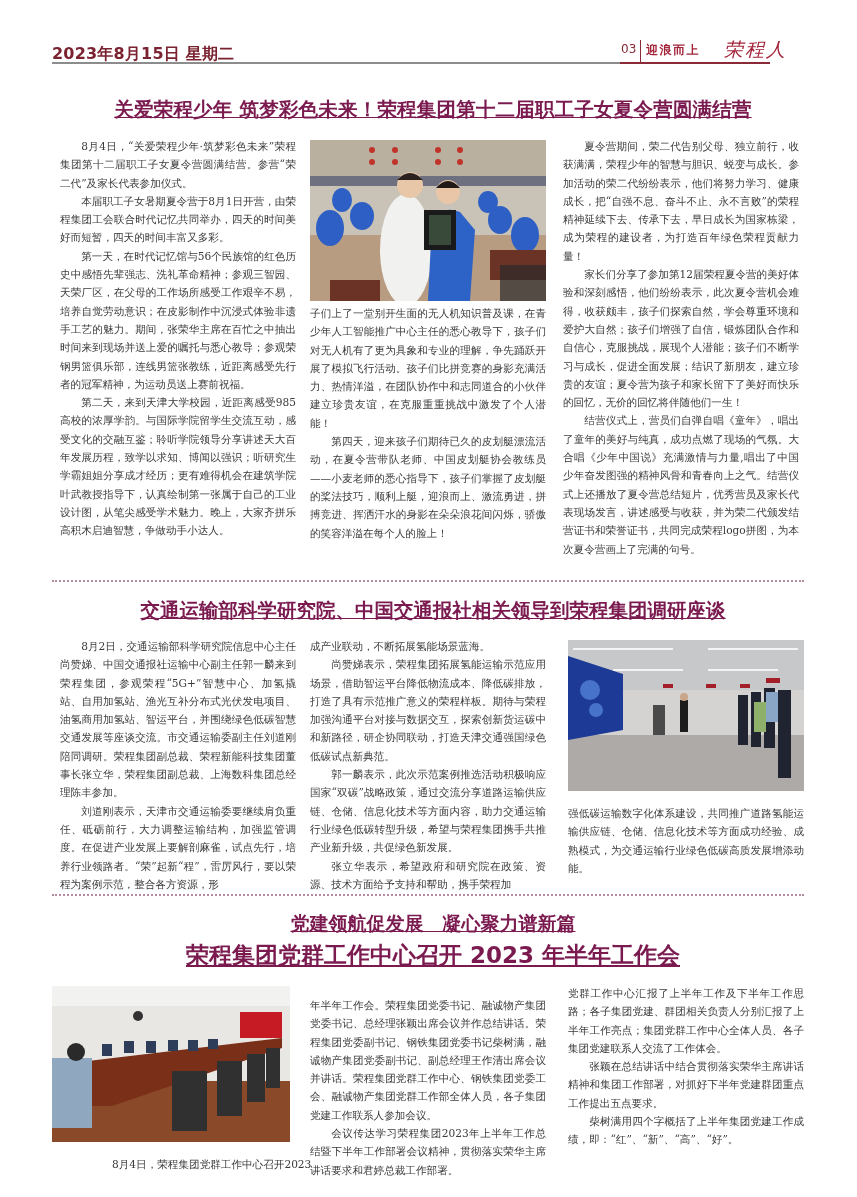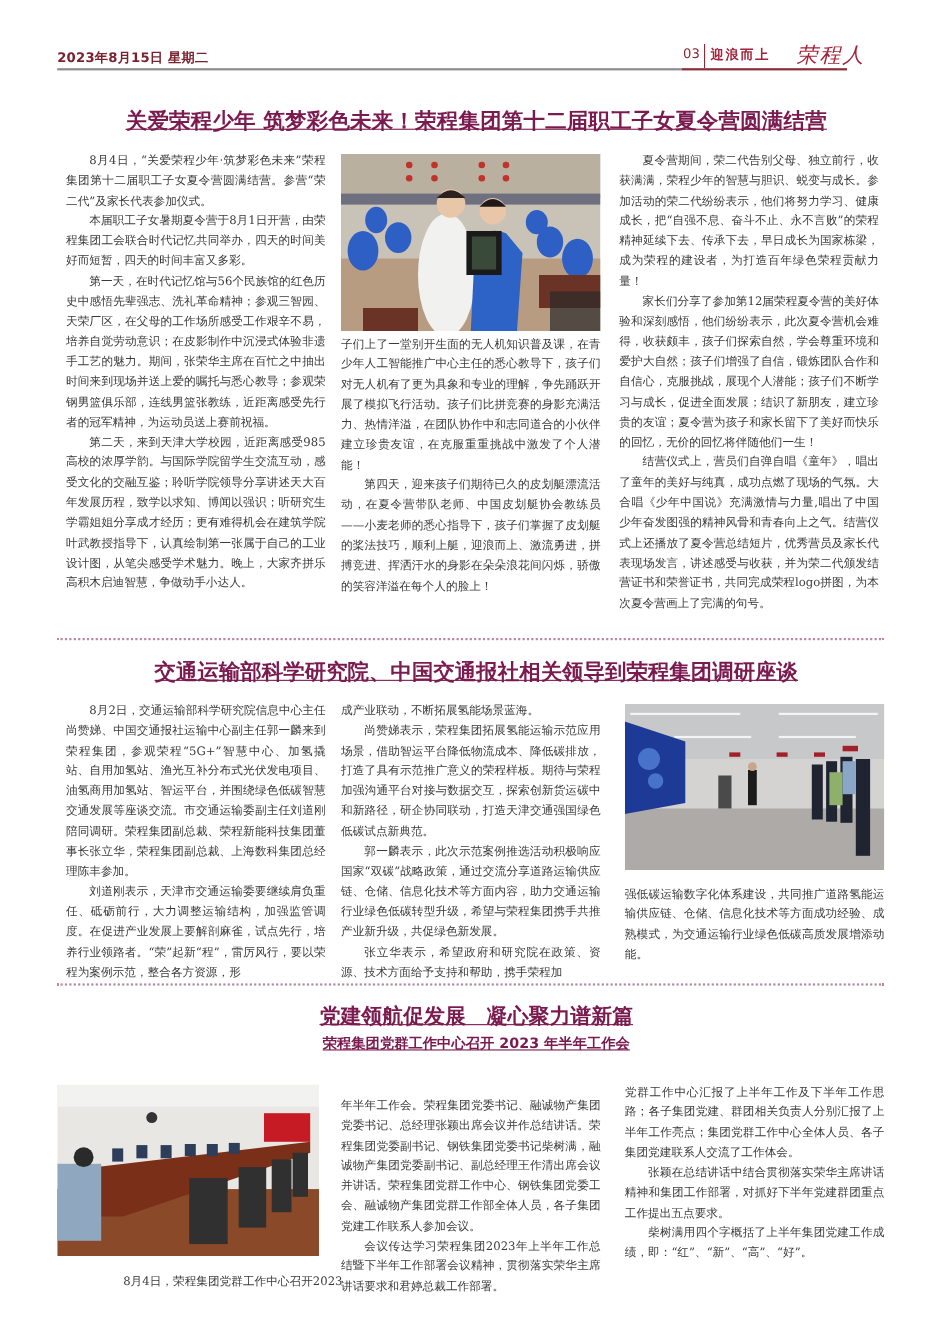--- a/index.html
+++ b/index.html
@@ -1,32 +1,32 @@
 <!DOCTYPE html>
 <html><head>
 <meta charset="utf-8">
 <style>
   * { box-sizing: border-box; margin: 0; padding: 0; }
   html, body { width: 857px; height: 1197px; background: #ffffff; overflow: hidden; }
   body { position: relative; font-family: "DejaVu Serif", "Liberation Serif", serif; color: #333; }
 
   .masthead { position: absolute; left: 48px; top: 40px; width: 770px; height: 28px; }
-  .masthead .date { position: absolute; left: 4px; top: 4px; font-family: "DejaVu Sans", "Liberation Sans", sans-serif; font-size: 12px; font-weight: bold; color: #7a2230; letter-spacing: 0.2px; }
+  .masthead .date { position: absolute; left: 4px; top: 4px; font-family: "DejaVu Sans", "Liberation Sans", sans-serif; font-size: 16px; font-weight: bold; color: #7a2230; letter-spacing: 0.2px; }
   .masthead .rule-gray { position: absolute; left: 4px; top: 22px; width: 568px; height: 2px; background: #8c8c8c; }
   .masthead .rule-red { position: absolute; left: 572px; top: 22px; width: 150px; height: 2px; background: #8a2a36; }
   .masthead .pagenum { position: absolute; left: 573px; top: 2px; font-family: "DejaVu Sans", "Liberation Sans", sans-serif; font-size: 12px; color: #8a2a36; }
   .masthead .vbar { position: absolute; left: 592px; top: 0px; width: 1px; height: 22px; background: #8a2a36; }
   .masthead .section { position: absolute; left: 598px; top: 2px; font-family: "DejaVu Sans", "Liberation Sans", sans-serif; font-size: 12px; font-weight: bold; color: #a3243a; letter-spacing: 1.5px; }
   .masthead .logo { position: absolute; left: 676px; top: -3px; font-family: "DejaVu Serif", "Liberation Serif", serif; font-size: 19px; color: #a3243a; letter-spacing: 2px; font-style: italic; }
 
   .headline { position: absolute; font-family: "DejaVu Sans", "Liberation Sans", sans-serif; font-weight: bold; color: #7b1a4f; white-space: nowrap; text-align: center; text-decoration: underline; }
   .h1 { left: 48px; top: 96px; width: 770px; font-size: 19.5px; letter-spacing: 0.2px; }
   .h2 { left: 48px; top: 597px; width: 770px; font-size: 19.5px; }
   .h3a { left: 48px; top: 911px; width: 770px; font-size: 19px; }
-  .h3b { left: 48px; top: 940px; width: 770px; font-size: 13px; }
+  .h3b { left: 48px; top: 940px; width: 770px; font-size: 23px; }
 
   .col { position: absolute; font-size: 10.6px; line-height: 18.3px; color: #3a3a3a; text-align: justify; }
   .col p { text-indent: 2em; }
   .col p.cont { text-indent: 0; }
 
   .divider { position: absolute; left: 52px; width: 752px; height: 0; border-top: 2px dotted #b58aa3; }
 
   .photo { position: absolute; overflow: hidden; }
   .caption { position: absolute; font-size: 10.6px; color: #3a3a3a; white-space: nowrap; }
 </style>

